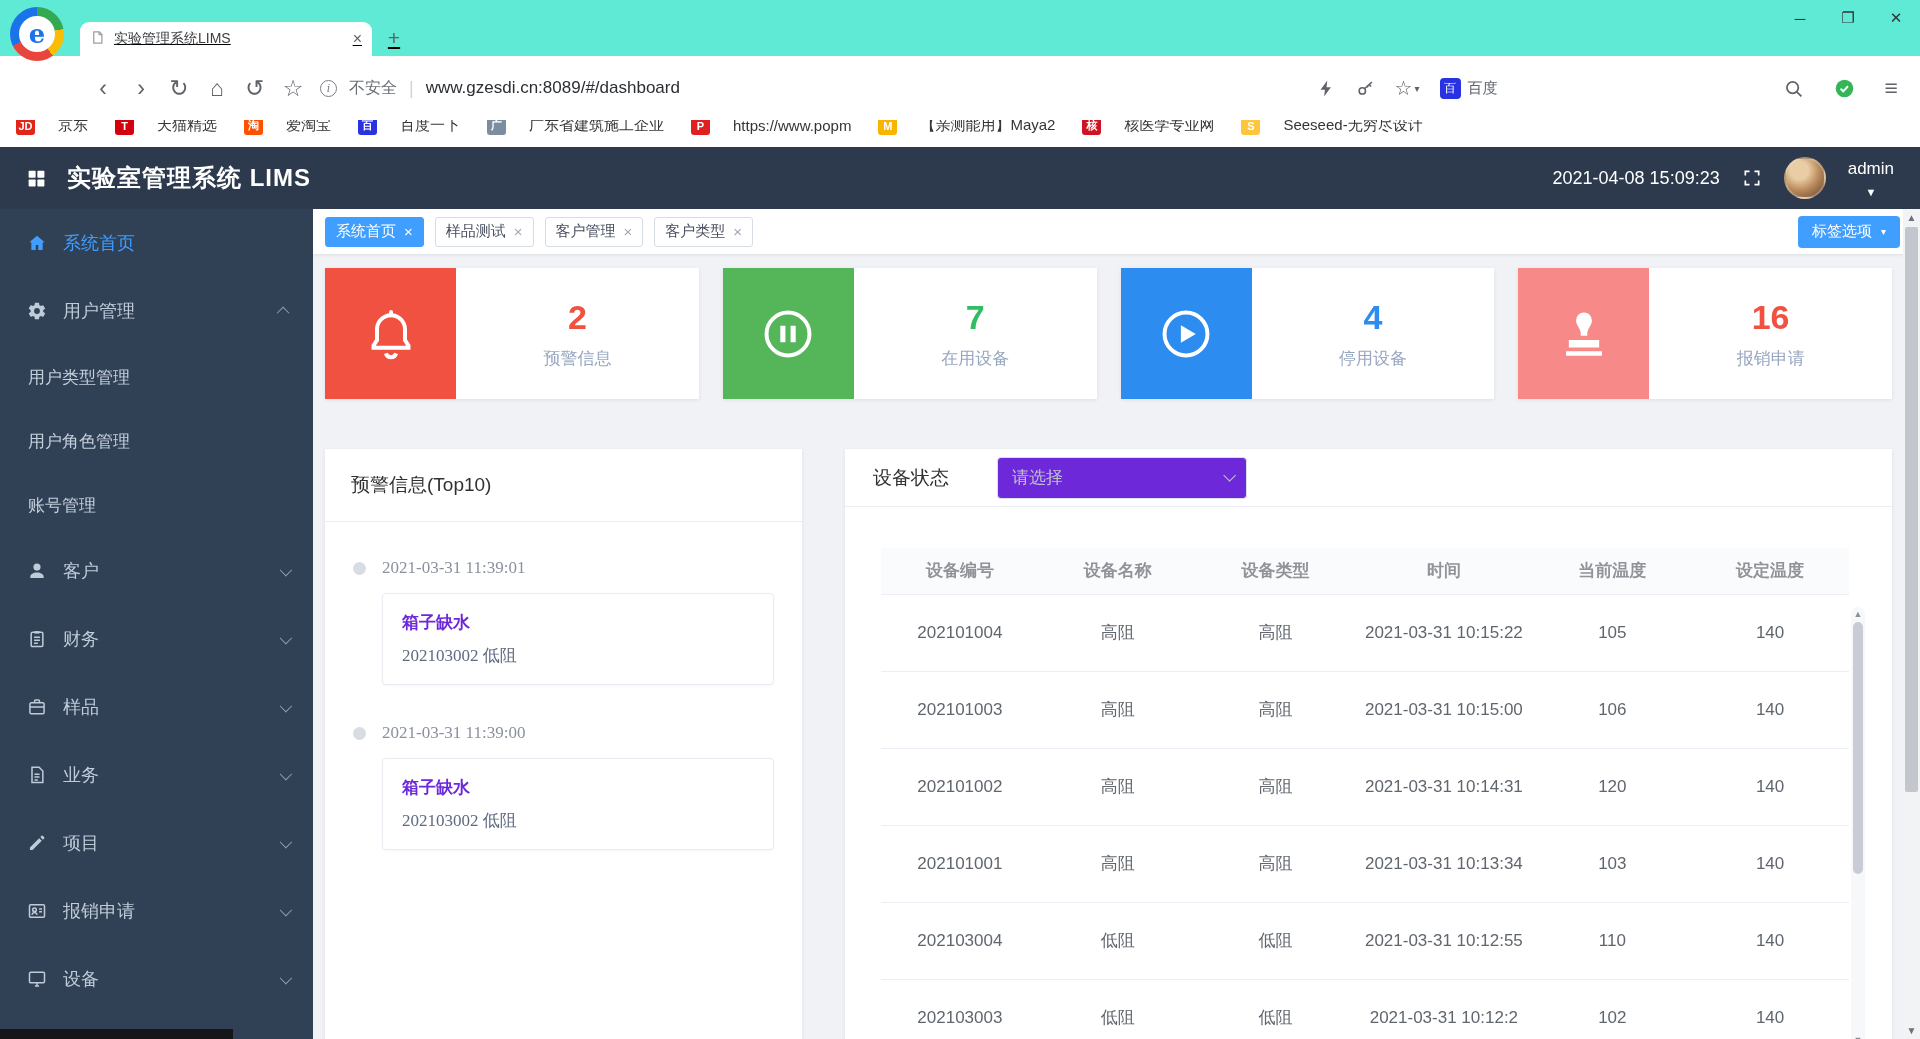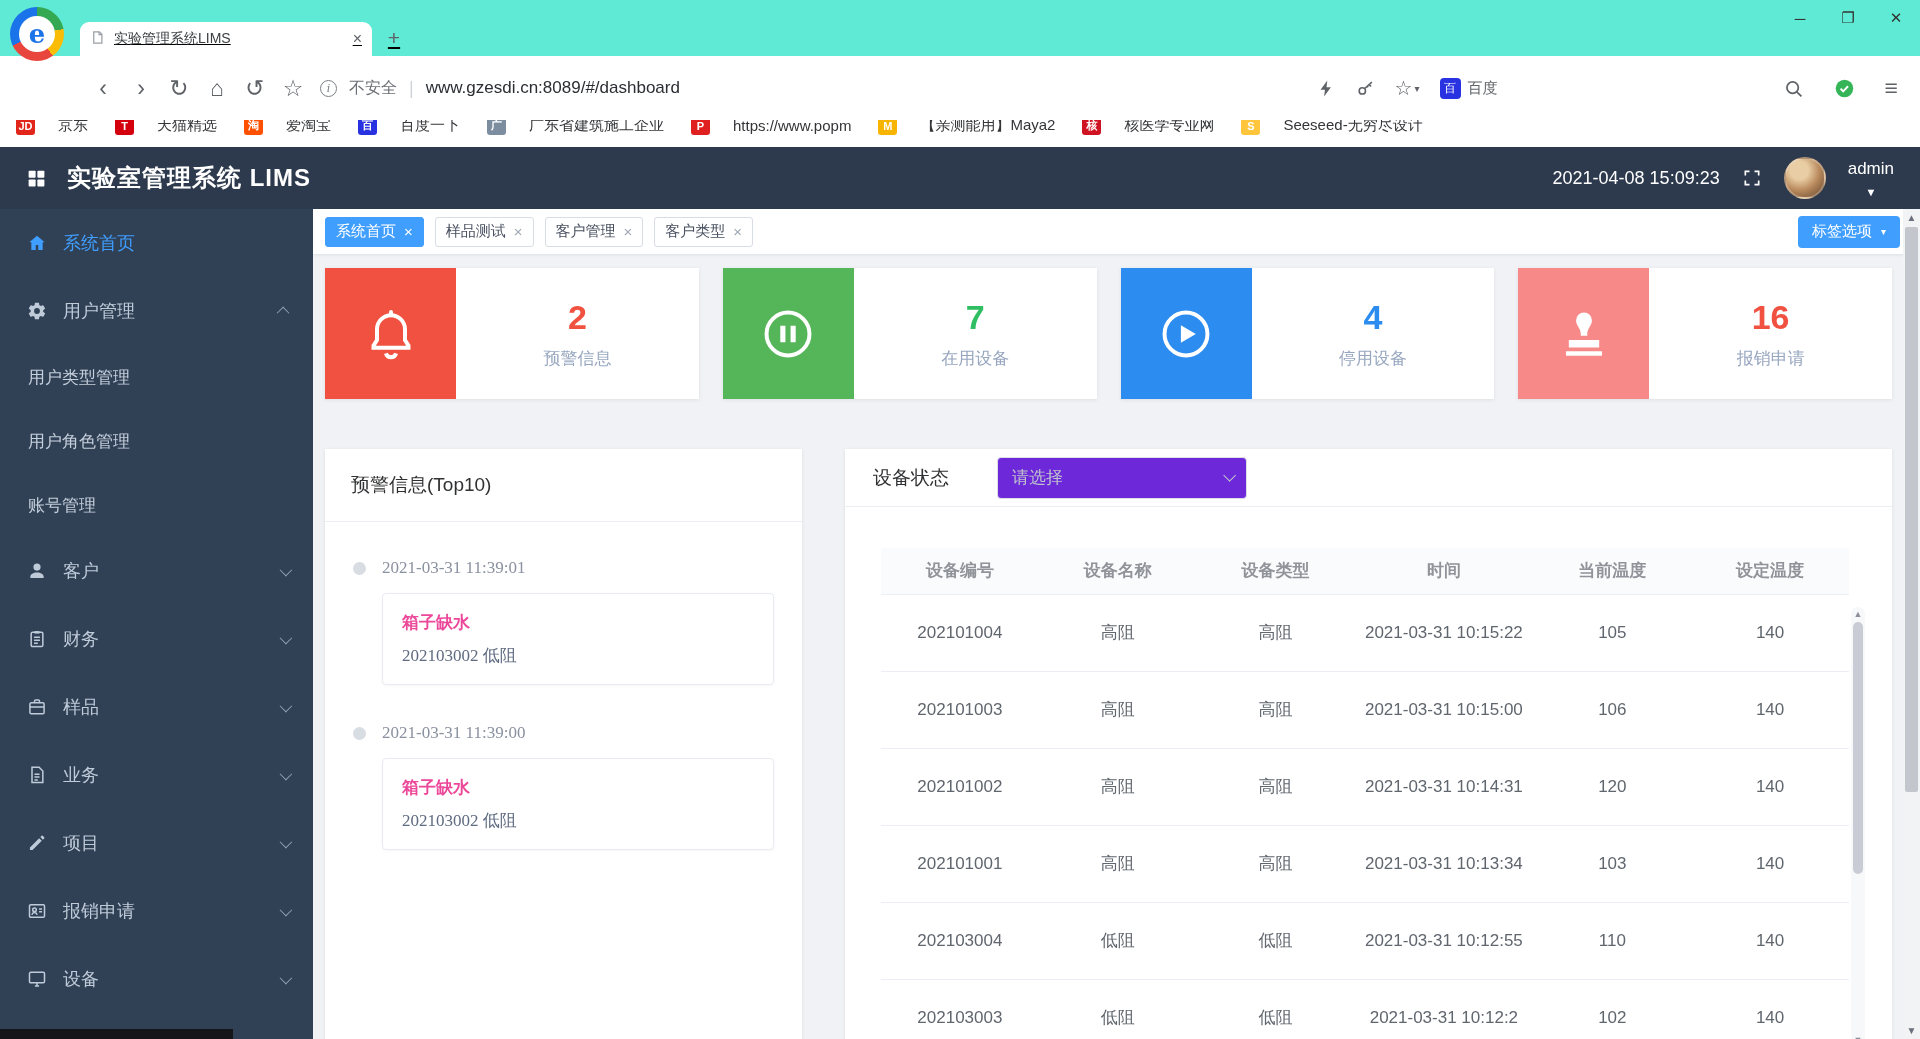--- a/index.html
+++ b/index.html
@@ -90,21 +90,21 @@
 
   .panels { display:flex; gap:43px; margin-top:50px; align-items:flex-start; }
   .panel { background:#fff; box-shadow:0 1px 4px rgba(0,0,0,.08); }
   .warning-panel { width:477px; height:645px; }
   .panel-hd { padding:23px 26px; font-size:19px; color:#303133; border-bottom:1px solid #eaedf2; }
   .timeline { padding:36px 28px 0 28px;font-family:Liberation Serif, serif; }
   .tl-item { position:relative; padding-left:29px; margin-bottom:38px; }
   .tl-dot { position:absolute; left:0; top:4px; width:13px; height:13px; border-radius:50%; background:#d8dce3; }
   .tl-time { font-size:17px; color:#8a919f; }
   .tl-card { margin-top:15px; border:1px solid #e8ecf2; border-radius:4px; padding:17px 19px; box-shadow:0 1px 3px rgba(0,0,0,.04); background:#fff; }
-  .tl-title { font-size:17px; font-weight:700; color:#ec4899; }
+  .tl-title { font-size:17px; font-weight:700; color:#6d28d9; }
   .tl-desc { font-size:17px; color:#5f6b80; margin-top:10px; }
 
   .device-panel { flex:1; height:645px; position:relative; }
   .dev-hd { display:flex; align-items:center; gap:48px; height:58px; padding:0 28px; border-bottom:1px solid #eaedf2; }
   .dev-title { font-size:19px; color:#303133; }
   .dev-select { width:250px; height:42px; border:1px solid #dcdfe6; border-radius:4px; background:#6d28d9; display:flex;
     align-items:center; justify-content:space-between; padding:0 14px; color:#bfc4cc; font-size:17px; cursor:pointer; }
   .sel-chev { width:9px; height:9px; border-right:1.6px solid #c0c4cc; border-bottom:1.6px solid #c0c4cc; transform:rotate(45deg) translateY(-3px); }
   .dev-table-wrap { margin:41px 43px 0 36px; }
   table { width:100%; border-collapse:collapse; table-layout:fixed; }

